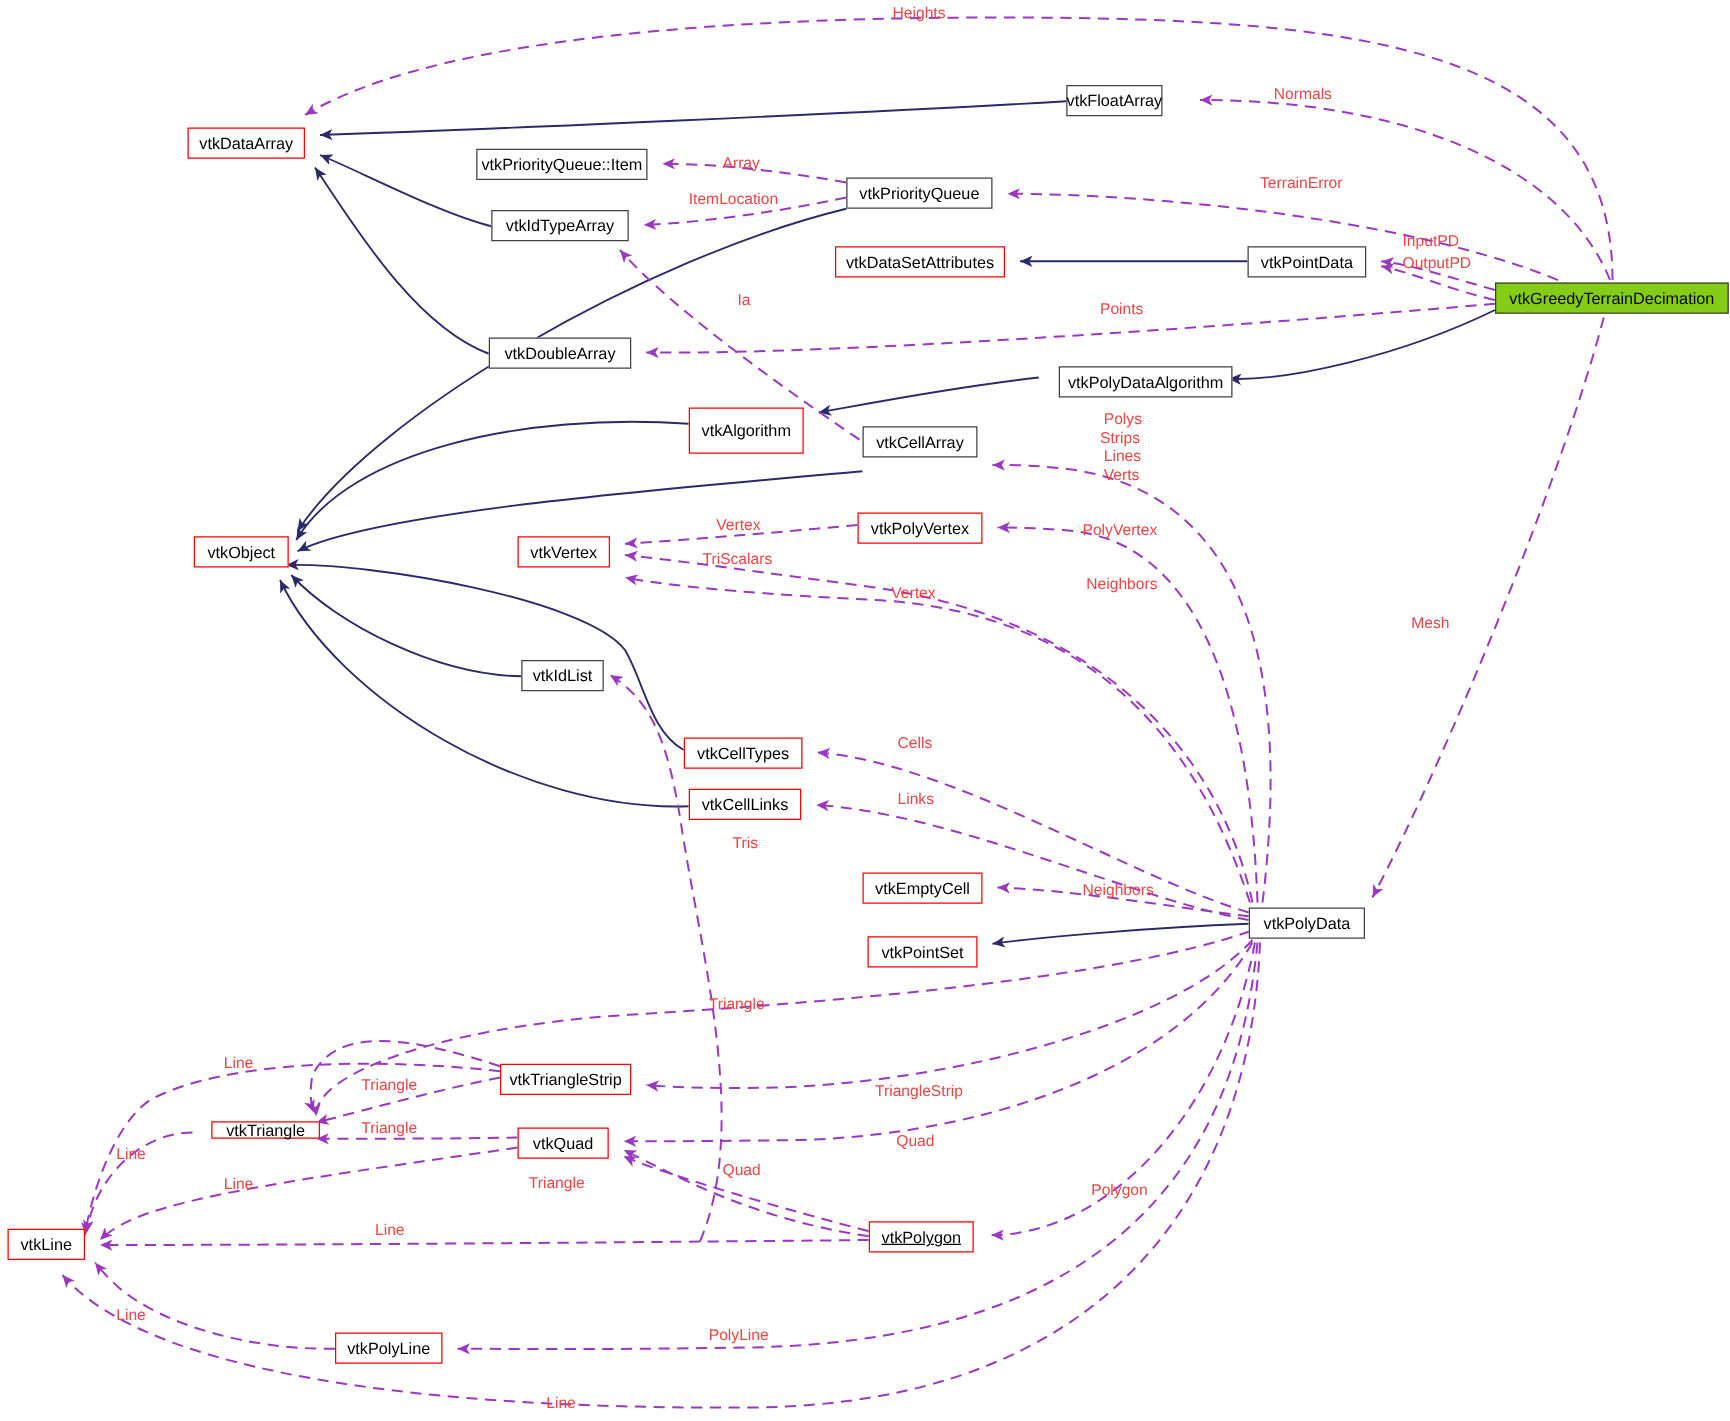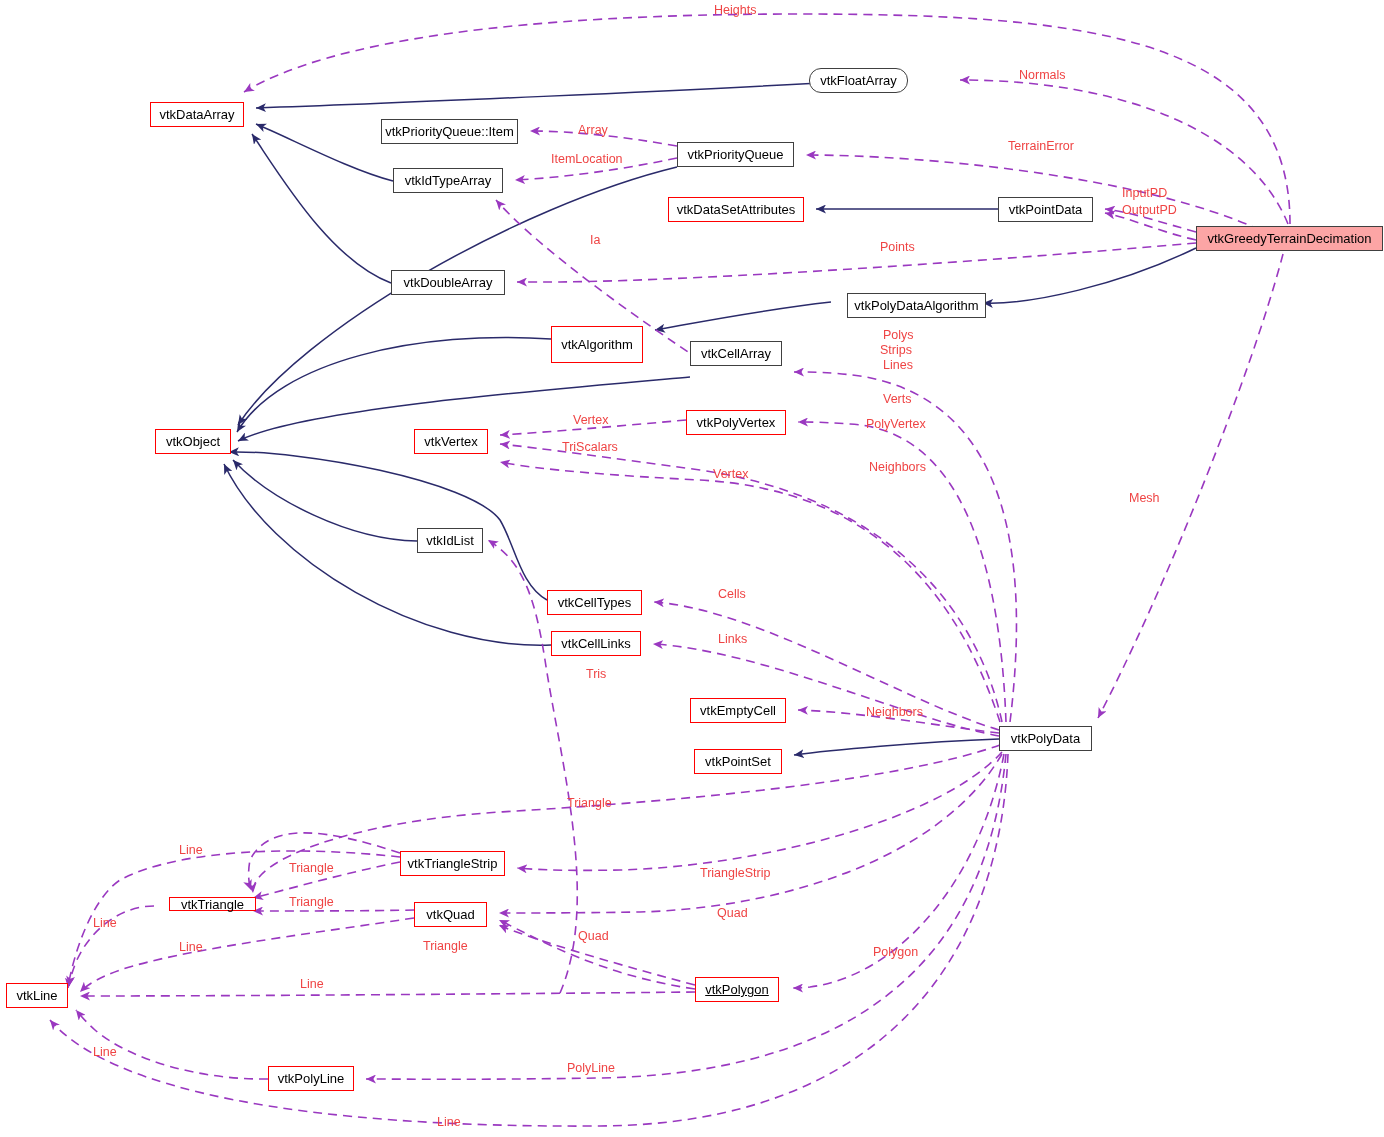--- a/index.html
+++ b/index.html
@@ -3,21 +3,21 @@
 <meta charset="utf-8">
 <style>
   html,body{margin:0;padding:0;background:#ffffff;}
   body{width:1384px;height:1137px;font-family:"Liberation Sans",sans-serif;overflow:hidden;}
   #diagram{position:relative;width:1384px;height:1137px;}
   svg#edges{position:absolute;left:0;top:0;width:1384px;height:1137px;}
   .node{position:absolute;box-sizing:border-box;display:flex;align-items:center;justify-content:center;
         font-size:13px;line-height:1;color:#000;white-space:nowrap;background:#ffffff;}
   .node.red{border:1.6px solid #ff0000;}
   .node.black{border:1.6px solid #404040;}
-  .node.current{border:1.6px solid #404040;background:#fca5a5;}
+  .node.current{border:1.6px solid #404040;background:#84cc16;}
   .elabel{position:absolute;font-size:12.5px;color:#ef4444;white-space:nowrap;background:transparent;}
 </style>
 </head>
 <body>
 
 <div id="diagram">
 
   <svg id="edges" viewBox="0 0 1384 1137">
     <defs>
       <marker id="inh" markerWidth="11" markerHeight="9" refX="10" refY="4.5" orient="auto" markerUnits="userSpaceOnUse">
@@ -124,21 +124,21 @@
 
       <path d="M695,992 C500,994 240,996 80,996"></path>
 
       <path d="M268,1079 C200,1080 130,1060 95,1030 C86,1022 80,1015 76,1010"></path>
 
       <path d="M400,853 C330,830 270,820 250,860 C248,870 248,882 251,890"></path>
     </g>
   </svg>
 
   <div class="node red" style="left:150px;top:102px;width:94px;height:25px;">vtkDataArray</div>
-  <div class="node black" style="left:809px;top:68px;width:99px;height:25px;border-radius:12px;">vtkFloatArray</div>
+  <div class="node black" style="left:853px;top:68px;width:77px;height:25px;">vtkFloatArray</div>
   <div class="node black" style="left:381px;top:119px;width:137px;height:25px;">vtkPriorityQueue::Item</div>
   <div class="node black" style="left:677px;top:142px;width:117px;height:25px;">vtkPriorityQueue</div>
   <div class="node black" style="left:393px;top:168px;width:110px;height:25px;">vtkIdTypeArray</div>
   <div class="node red" style="left:668px;top:197px;width:136px;height:25px;">vtkDataSetAttributes</div>
   <div class="node black" style="left:998px;top:197px;width:95px;height:25px;">vtkPointData</div>
   <div class="node current" style="left:1196px;top:226px;width:187px;height:25px;">vtkGreedyTerrainDecimation</div>
   <div class="node black" style="left:391px;top:270px;width:114px;height:25px;">vtkDoubleArray</div>
   <div class="node black" style="left:831px;top:293px;width:139px;height:25px;margin-left:16px;">vtkPolyDataAlgorithm</div>
   <div class="node red" style="left:551px;top:326px;width:92px;height:37px;">vtkAlgorithm</div>
   <div class="node black" style="left:690px;top:341px;width:92px;height:25px;">vtkCellArray</div>
@@ -163,21 +163,21 @@
   <div class="elabel" style="left:578px;top:123px;">Array</div>
   <div class="elabel" style="left:1008px;top:139px;">TerrainError</div>
   <div class="elabel" style="left:551px;top:152px;">ItemLocation</div>
   <div class="elabel" style="left:1122px;top:186px;">InputPD</div>
   <div class="elabel" style="left:1122px;top:203px;">OutputPD</div>
   <div class="elabel" style="left:590px;top:233px;">Ia</div>
   <div class="elabel" style="left:880px;top:240px;">Points</div>
   <div class="elabel" style="left:883px;top:328px;">Polys</div>
   <div class="elabel" style="left:880px;top:343px;">Strips</div>
   <div class="elabel" style="left:883px;top:358px;">Lines</div>
-  <div class="elabel" style="left:883px;top:373px;margin-top:19px;">Verts</div>
+  <div class="elabel" style="left:883px;top:373px;">Verts</div>
   <div class="elabel" style="left:573px;top:413px;">Vertex</div>
   <div class="elabel" style="left:866px;top:417px;">PolyVertex</div>
   <div class="elabel" style="left:562px;top:440px;">TriScalars</div>
   <div class="elabel" style="left:869px;top:460px;">Neighbors</div>
   <div class="elabel" style="left:713px;top:467px;">Vertex</div>
   <div class="elabel" style="left:1129px;top:491px;">Mesh</div>
   <div class="elabel" style="left:718px;top:587px;">Cells</div>
   <div class="elabel" style="left:718px;top:632px;">Links</div>
   <div class="elabel" style="left:586px;top:667px;">Tris</div>
   <div class="elabel" style="left:866px;top:705px;">Neighbors</div>

